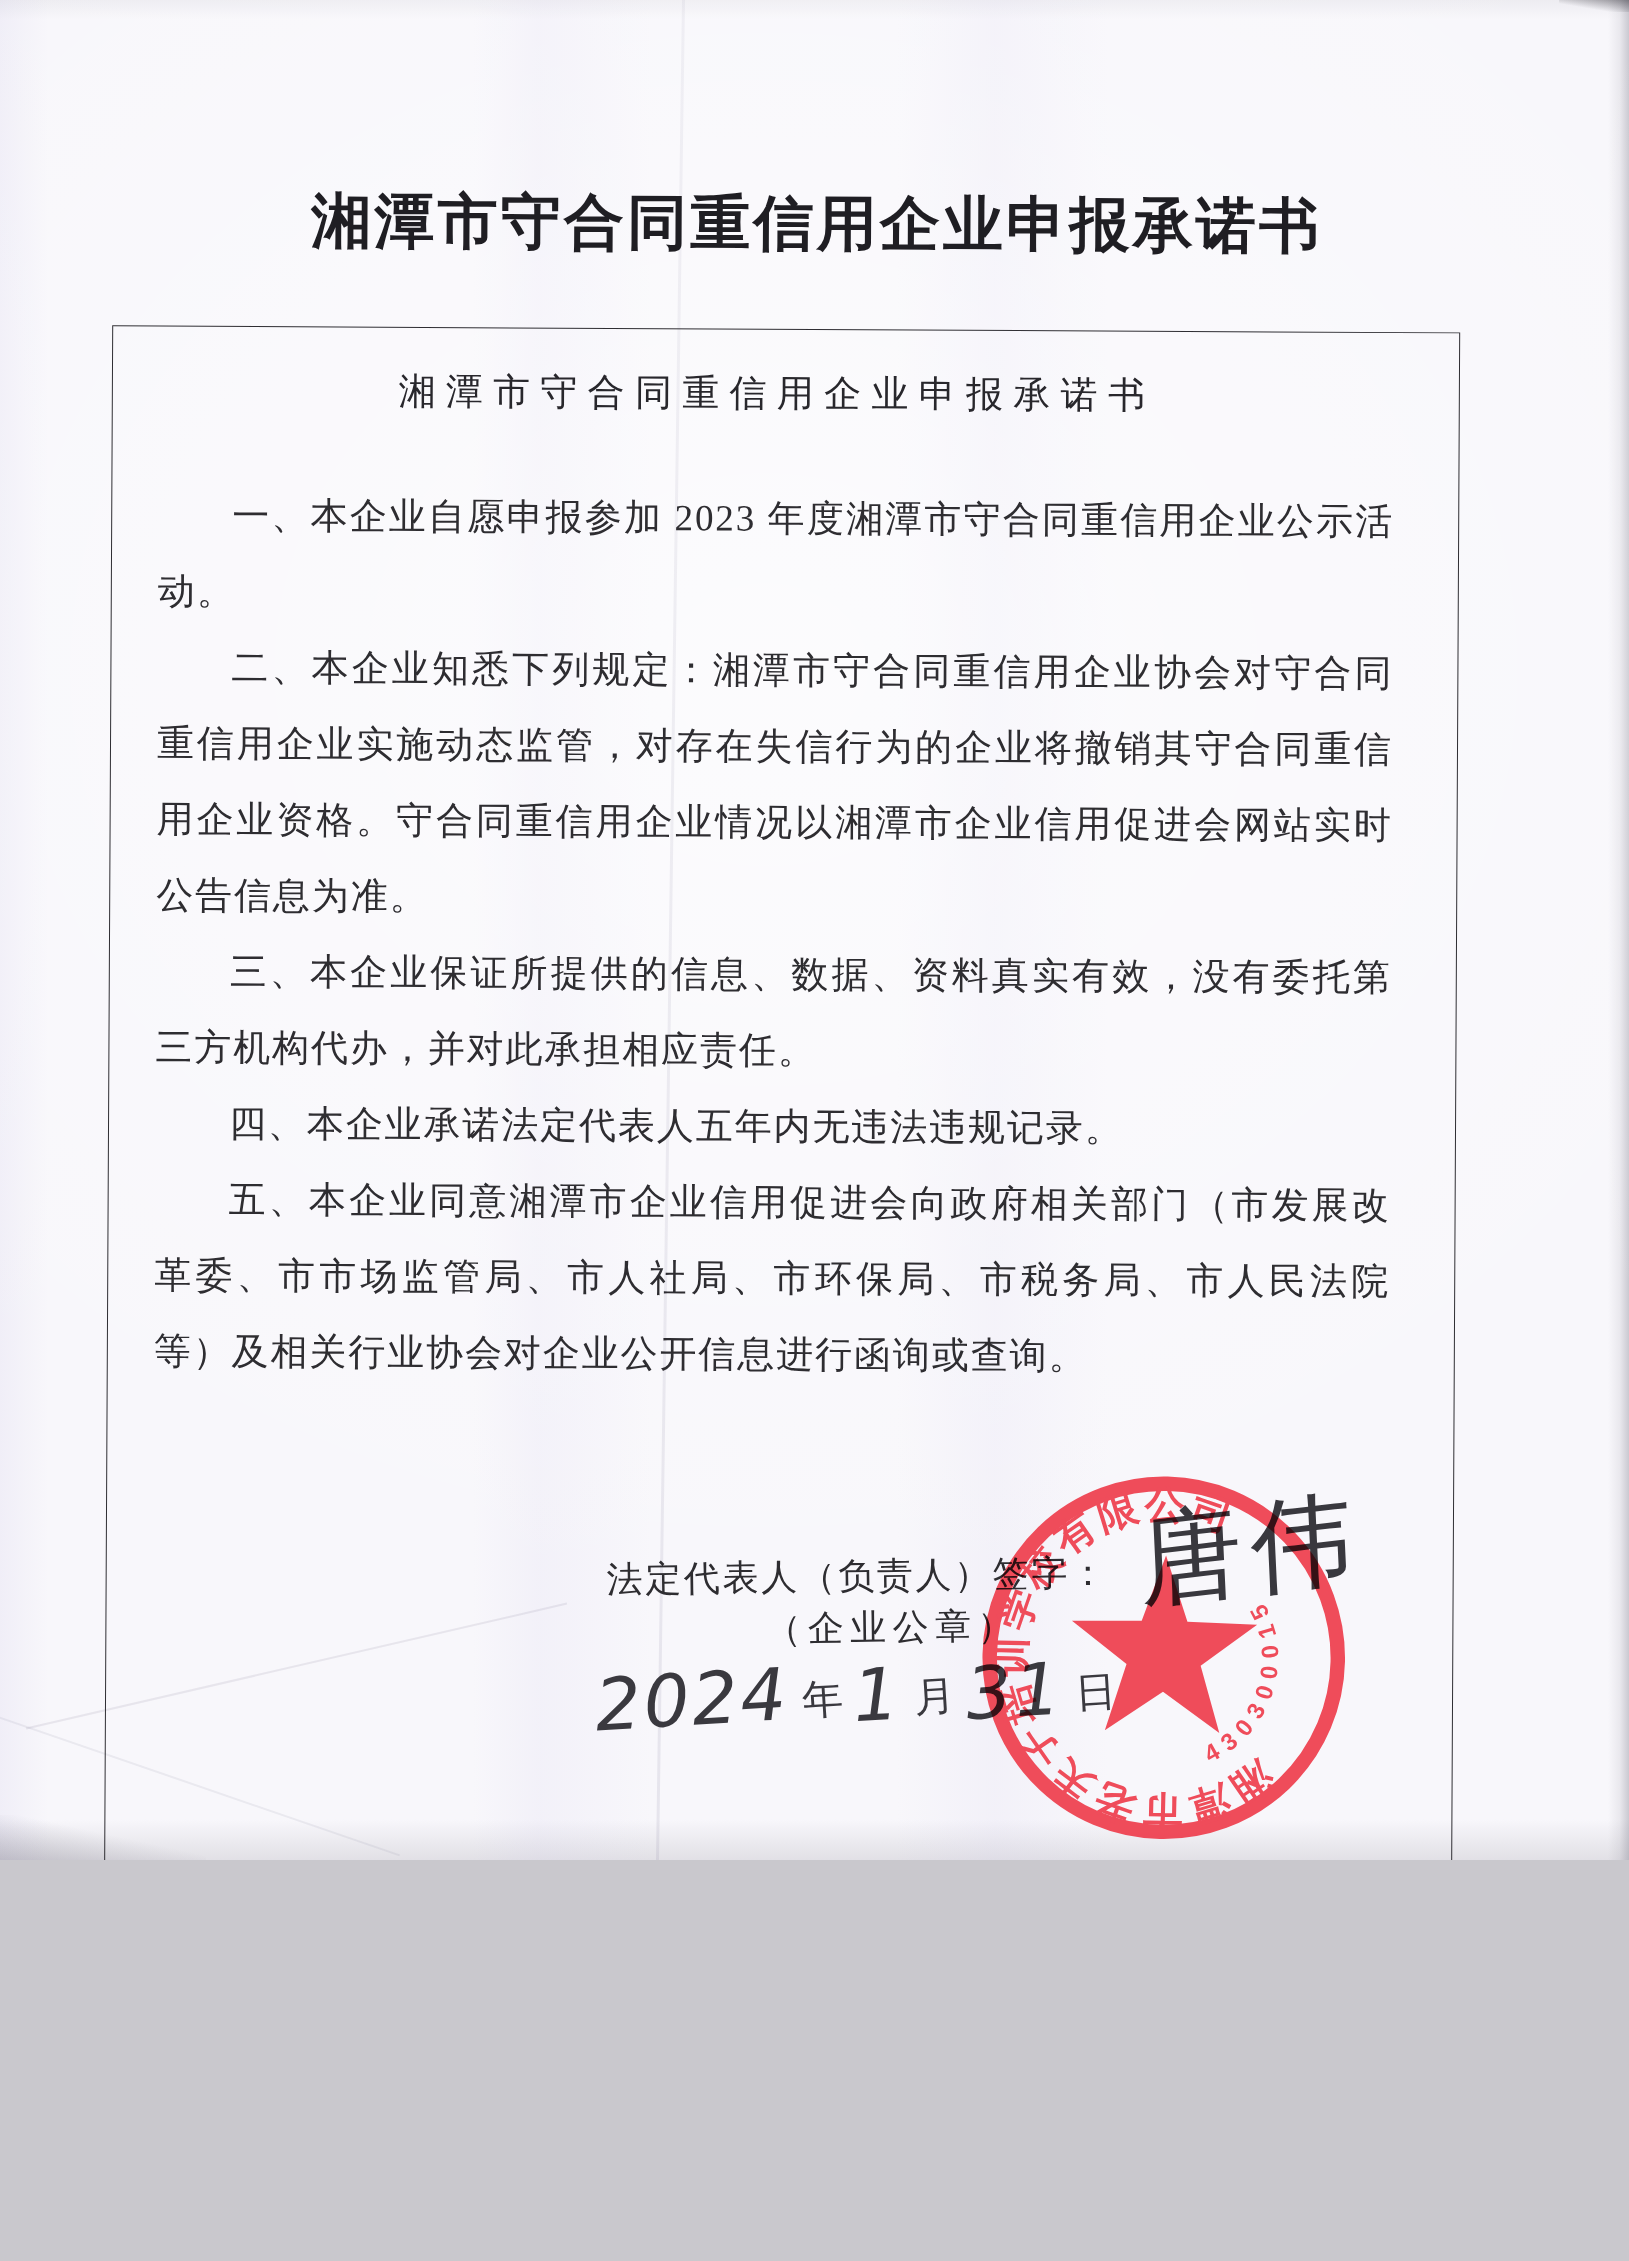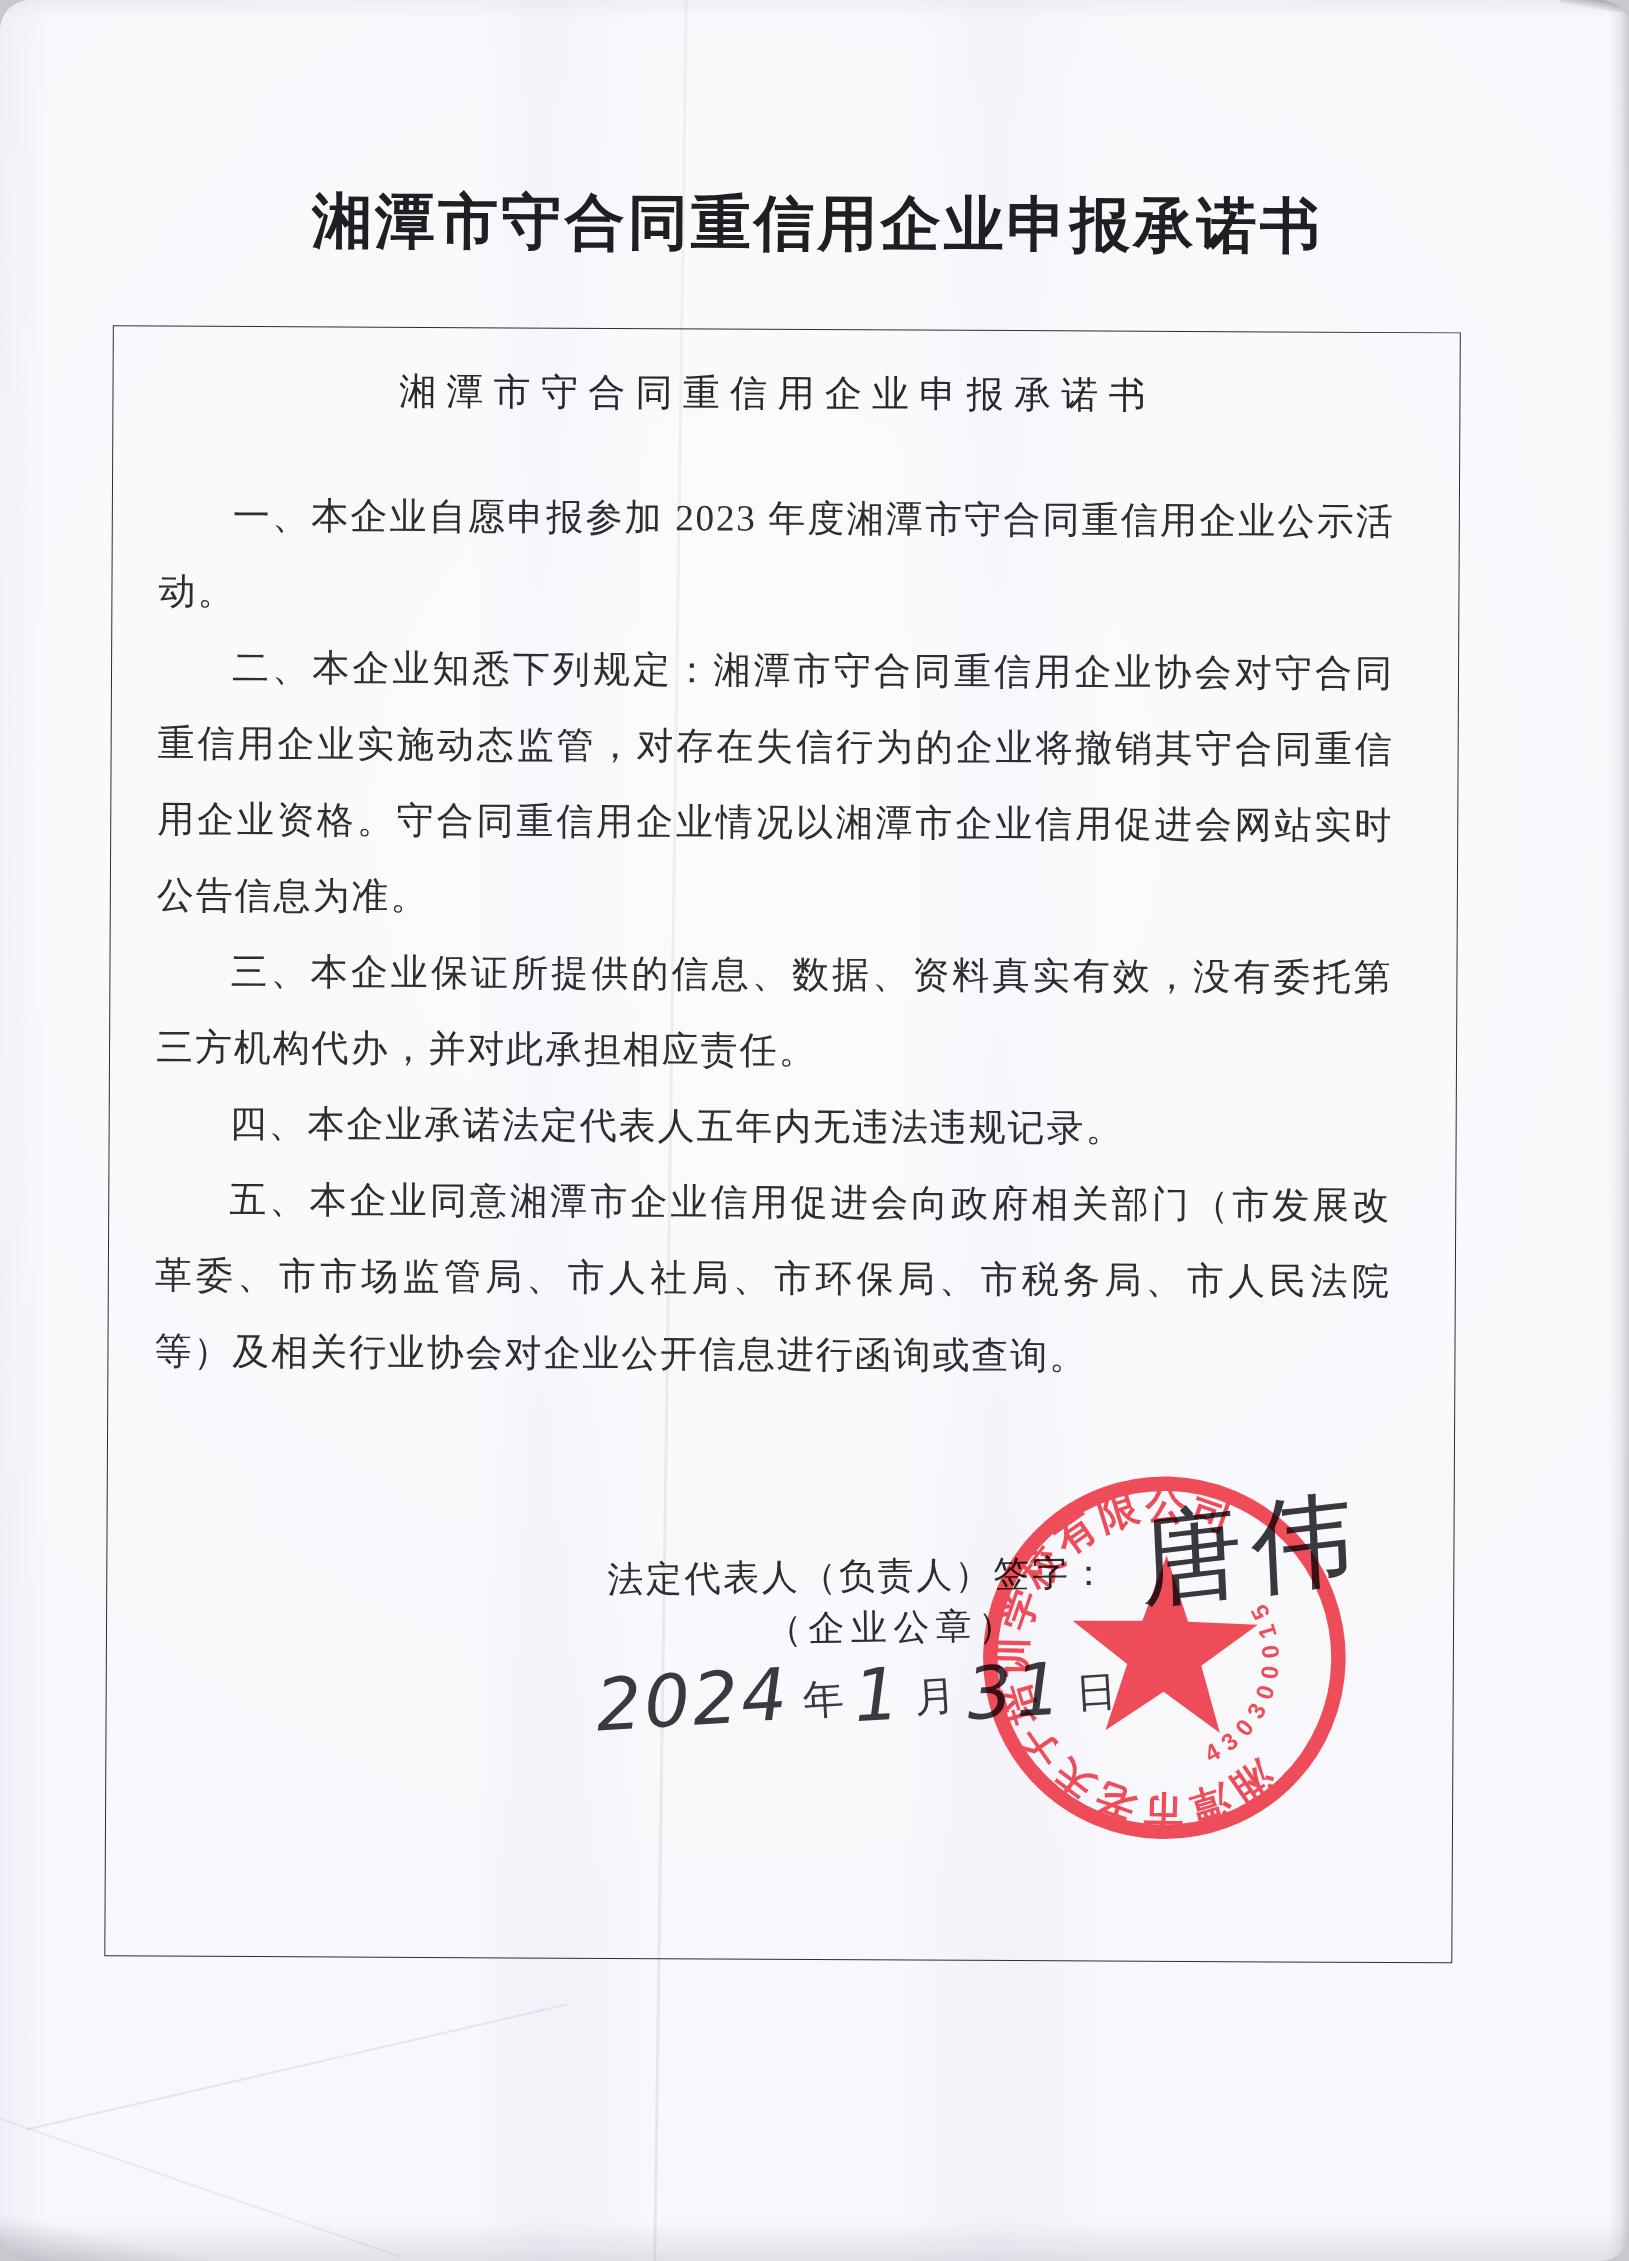--- a/index.html
+++ b/index.html
@@ -1,29 +1,28 @@
 <!DOCTYPE html>
 <html style="font-size:10.3px"><head>
 <meta charset="utf-8">
 <style>
   html,body{margin:0;padding:0;background:#c9c8cd;}
   .page{
-    position:relative;width:1630px;height:2261px;overflow:hidden;
+    position:relative;width:1630px;height:1860px;overflow:hidden;
     color:#2e2d31;
     font-family:"Liberation Serif","DejaVu Serif",serif;
     background-color:#f8f7fb;
     background-image:
       radial-gradient(ellipse 70% 52% at 47% 36%, rgba(255,255,255,.55), rgba(255,255,255,0)),
       linear-gradient(90deg, rgba(198,192,228,.16) 0%, rgba(198,192,228,0) 3%),
       linear-gradient(90deg, rgba(198,192,228,0) 29%, rgba(202,196,232,.12) 33%, rgba(198,192,228,0) 40%),
       linear-gradient(90deg, rgba(198,192,228,0) 55%, rgba(202,196,232,.12) 61%, rgba(198,192,228,0) 68%),
       linear-gradient(270deg, rgba(104,102,118,.34) 0px, rgba(104,102,118,.10) 10.3px, rgba(104,102,118,0) 22px),
       linear-gradient(0deg, rgba(122,120,134,.18) 0px, rgba(122,120,134,0) 41px),
       linear-gradient(180deg, rgba(140,138,152,.10) 0px, rgba(140,138,152,0) 19.3px);
-    border-radius: 30px;
   }
   .crease-v{position:absolute;left:669px;top:0;width:2.6px;height:100%;
     background:linear-gradient(rgba(150,146,172,.10),rgba(150,146,172,.18));
     transform:rotate(.8deg);}
   .crease-d1{position:absolute;left:19.3px;bottom:193px;width:555px;height:1.9px;
     background:rgba(142,138,162,.16);transform:rotate(-13deg);}
   .crease-d2{position:absolute;left:-39px;bottom:77px;width:451px;height:1.9px;
     background:rgba(142,138,162,.13);transform:rotate(19deg);}
   .corner-tr{position:absolute;top:0;right:0;width:71px;height:11.6px;
     background:linear-gradient(to top right, rgba(60,58,66,0) 35%, rgba(60,58,66,.55));}

